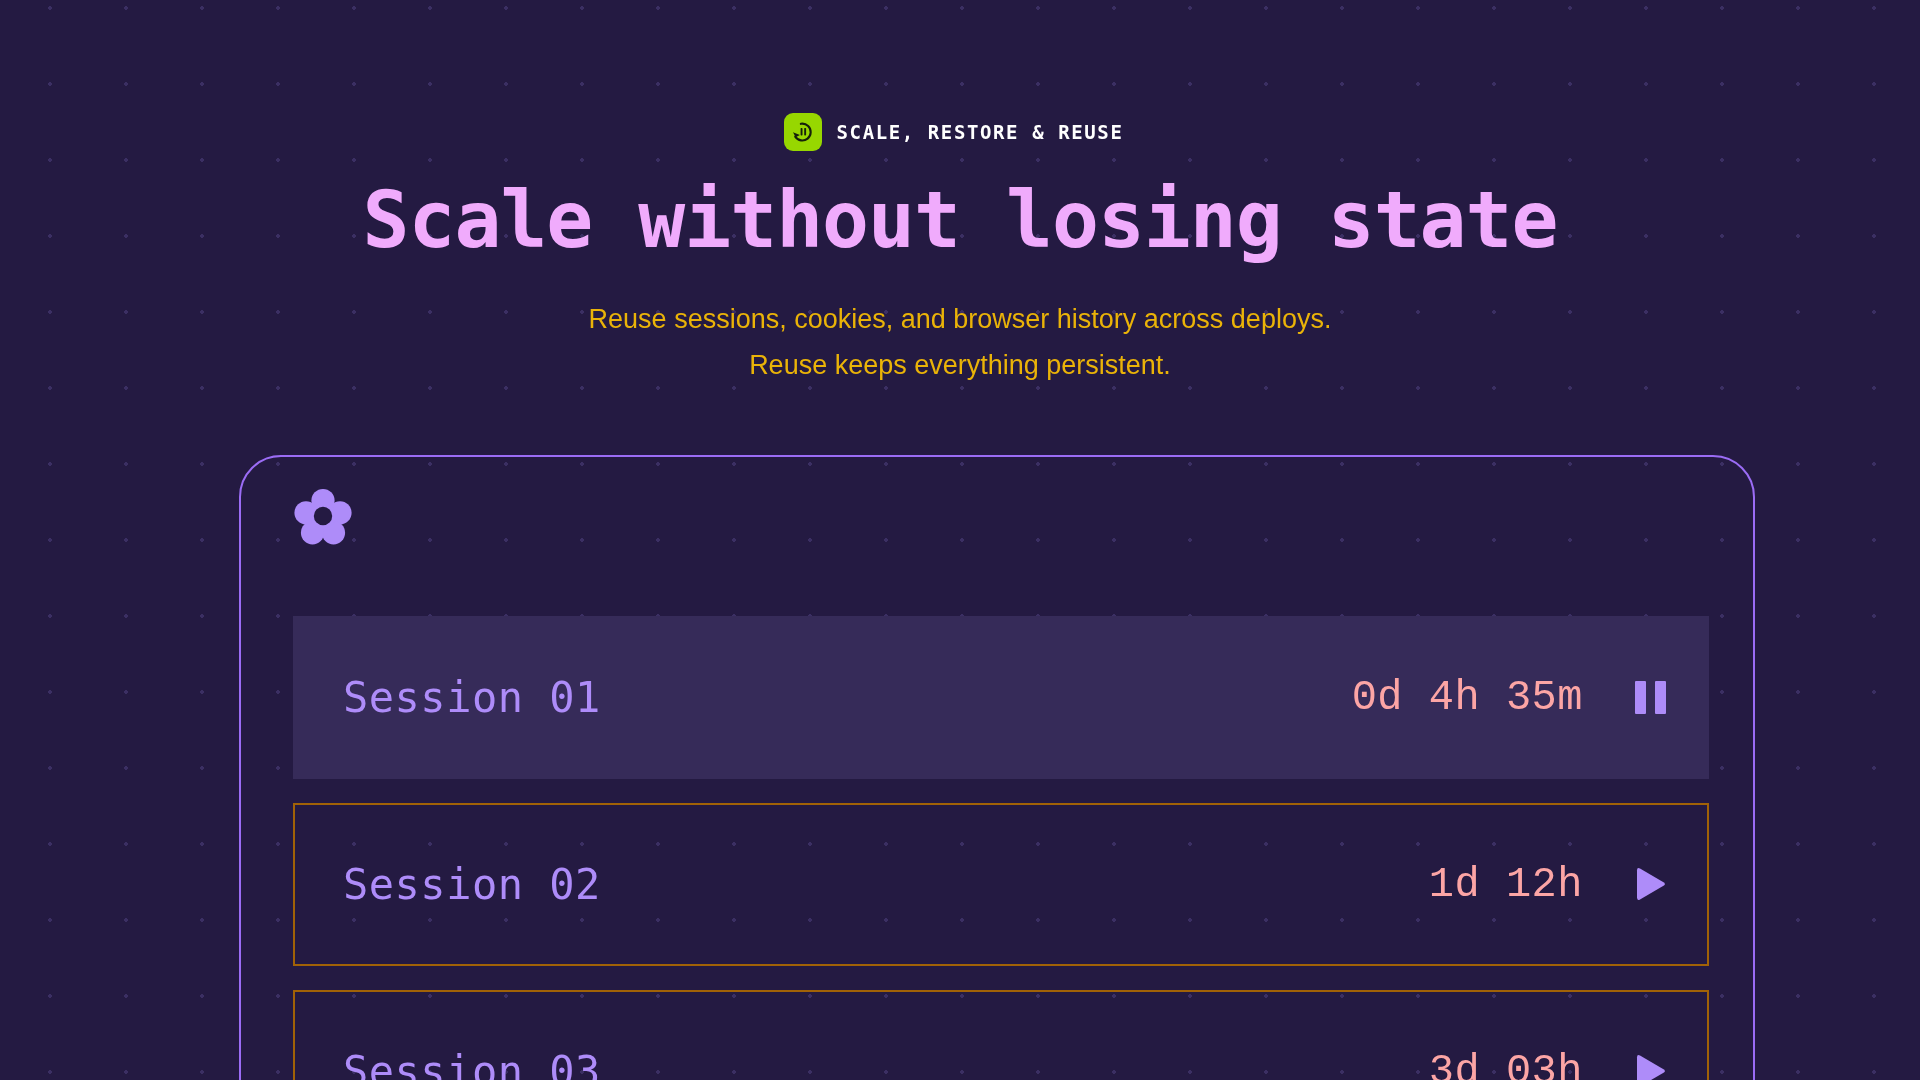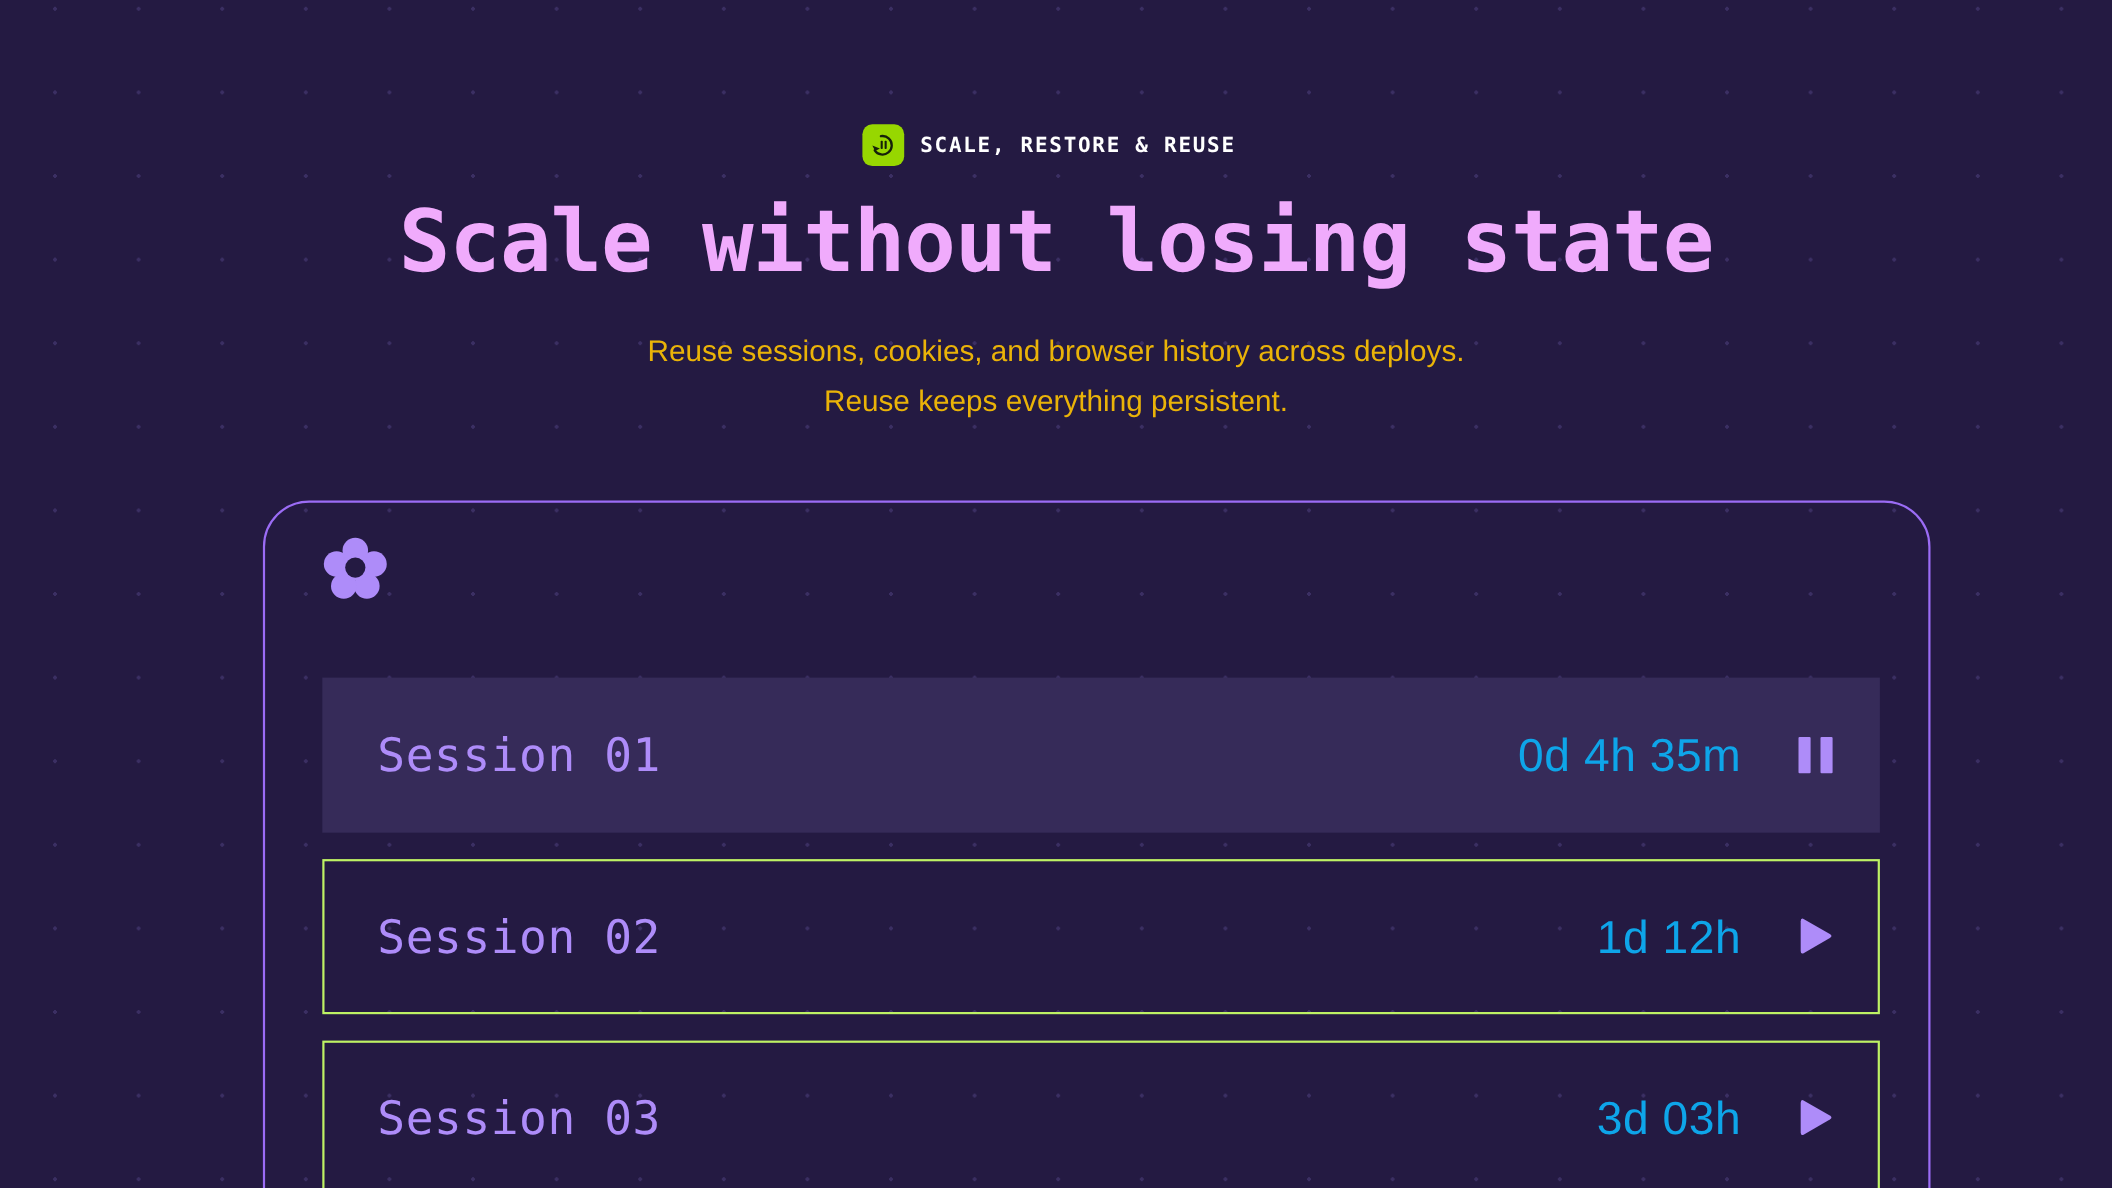--- a/index.html
+++ b/index.html
@@ -106,50 +106,50 @@
   
   #session-list {
     position:absolute;
     left:52px;
     top:159px;
     right:44px;
   }
 
   .session-row {
     position:relative;
-    height:141px;
+    height:163px;
     display:flex;
     align-items:center;
     padding:0 36px 0 48px;
     margin-bottom:24px;
   }
   .session-row.active {
     background:#362b59;
     border:2px solid transparent;
   }
   .session-row.idle {
-    border:2px solid #bef264;
+    border:2px solid #a16207;
     background:transparent;
   }
 
   .session-name {
     font-family:"DejaVu Sans Mono", monospace;
     font-size:42px;
     font-weight:400;
     color:#ae8cf9;
     letter-spacing:0.5px;
     flex:1 1 auto;
     white-space:nowrap;
   }
 
   .session-duration {
-    font-family:Liberation Sans, sans-serif;
+    font-family:Liberation Mono, monospace;
     font-size:42px;
     font-weight:400;
-    color:#0ea5e9;
+    color:#fca5a5;
     letter-spacing:0.5px;
     white-space:nowrap;
     margin-right:46px;
   }
 
   .session-action {
     width:42px;
     height:42px;
     display:flex;
     align-items:center;

